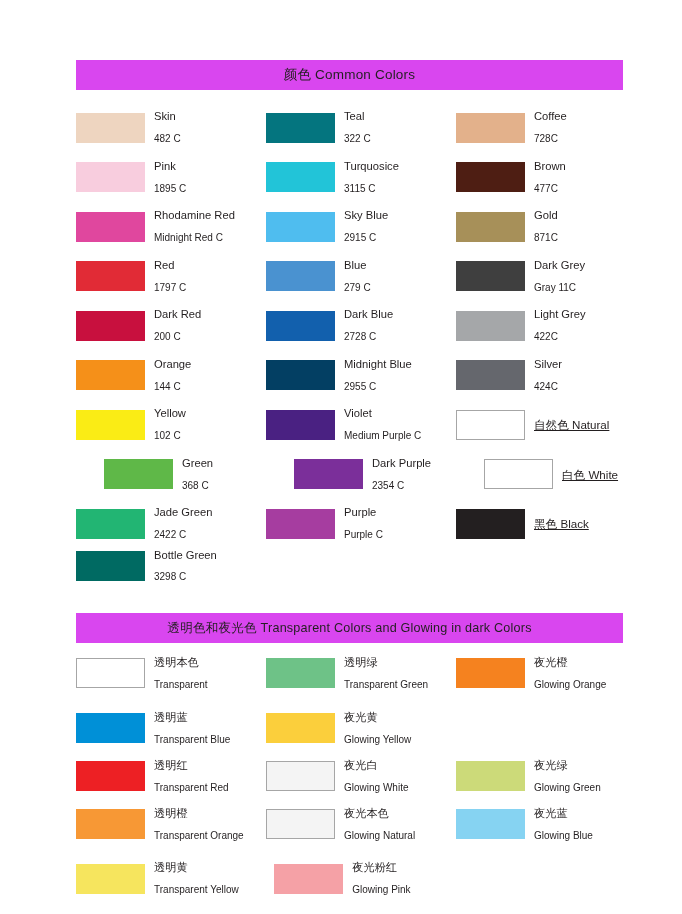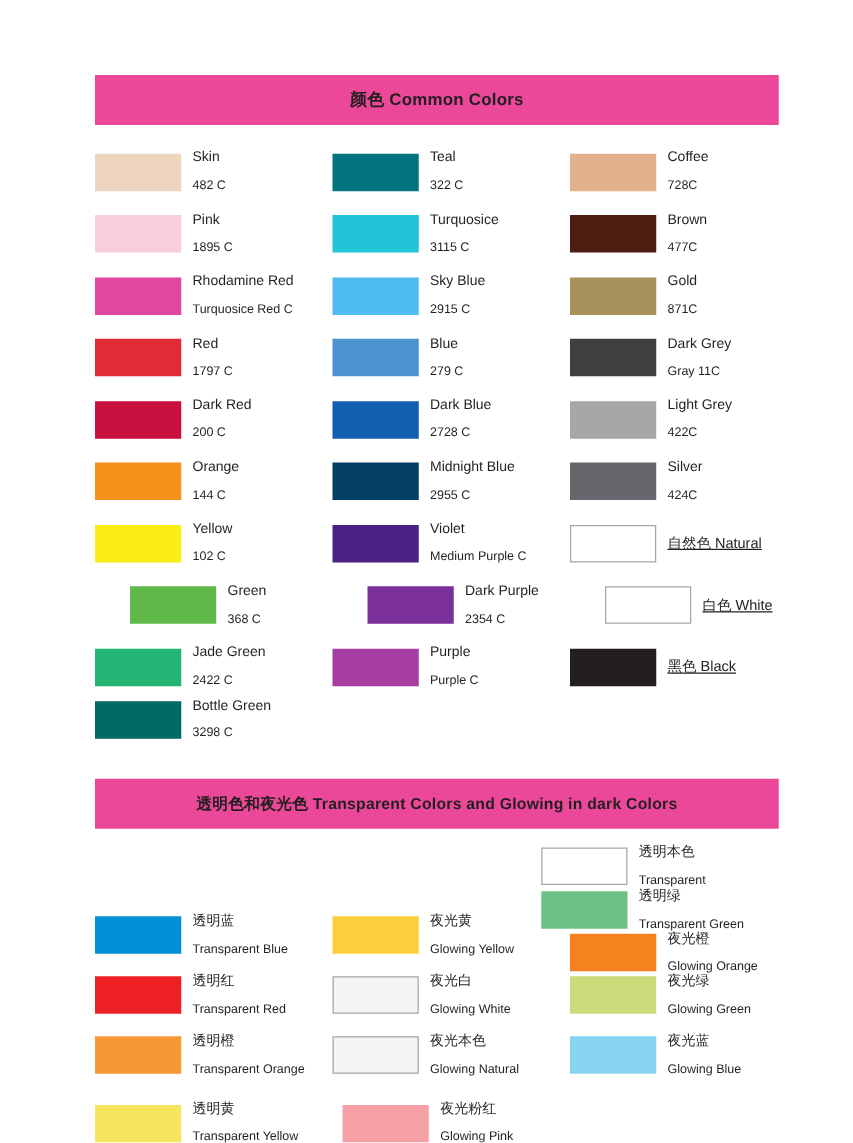--- a/index.html
+++ b/index.html
@@ -15,27 +15,27 @@
     position: relative;
     overflow: hidden;
   }
   .sheet {
     position: absolute;
     left: 76px;
     top: 60px;
     width: 547px;
   }
   .section-header {
-    height: 40px;
-    background: #ec4899;
+    height: 30px;
+    background: #d946ef;
     display: flex;
     align-items: center;
     justify-content: center;
     font-size: 13.5px;
-    font-weight: bold;
+    font-weight: normal;
     letter-spacing: 0.2px;
     color: #231f20;
   }
   .section-header.second {
     font-size: 12.6px;
   }
   .grid {
     display: block;
   }
   .row {
@@ -139,21 +139,21 @@
             <div class="lbl-main">Brown</div>
             <div class="lbl-sub">477C</div>
           </div>
         </div>
       </div>
       <div class="row" style="height: 49.5px; align-items: center;">
         <div class="cell">
           <div class="swatch" style="background: rgb(224, 71, 158);"></div>
           <div class="labels">
             <div class="lbl-main">Rhodamine Red</div>
-            <div class="lbl-sub">Turquosice Red C</div>
+            <div class="lbl-sub">Midnight Red C</div>
           </div>
         </div>
         <div class="cell">
           <div class="swatch" style="background: rgb(79, 189, 239);"></div>
           <div class="labels">
             <div class="lbl-main">Sky Blue</div>
             <div class="lbl-sub">2915 C</div>
           </div>
         </div>
         <div class="cell col3">
@@ -309,21 +309,21 @@
         </div>
         <div class="cell"></div>
         <div class="cell col3"></div>
       </div>
     </div>
 
   <div class="section-header second" id="hdr-1" style="margin-top: 15px;">
     <span>透明色和夜光色 Transparent Colors and Glowing in dark Colors</span>
   </div>
   <div class="grid" id="grid-1">
-      <div class="row" style="height: 48px; align-items: flex-end; margin-top: 13px; flex-direction: column;">
+      <div class="row" style="height: 48px; align-items: flex-start; margin-top: 13px;">
         <div class="cell">
           <div class="swatch bordered" style="background: rgb(255, 255, 255);"></div>
           <div class="labels">
             <div class="lbl-main">透明本色</div>
             <div class="lbl-sub">Transparent</div>
           </div>
         </div>
         <div class="cell">
           <div class="swatch" style="background: rgb(110, 194, 135);"></div>
           <div class="labels">

